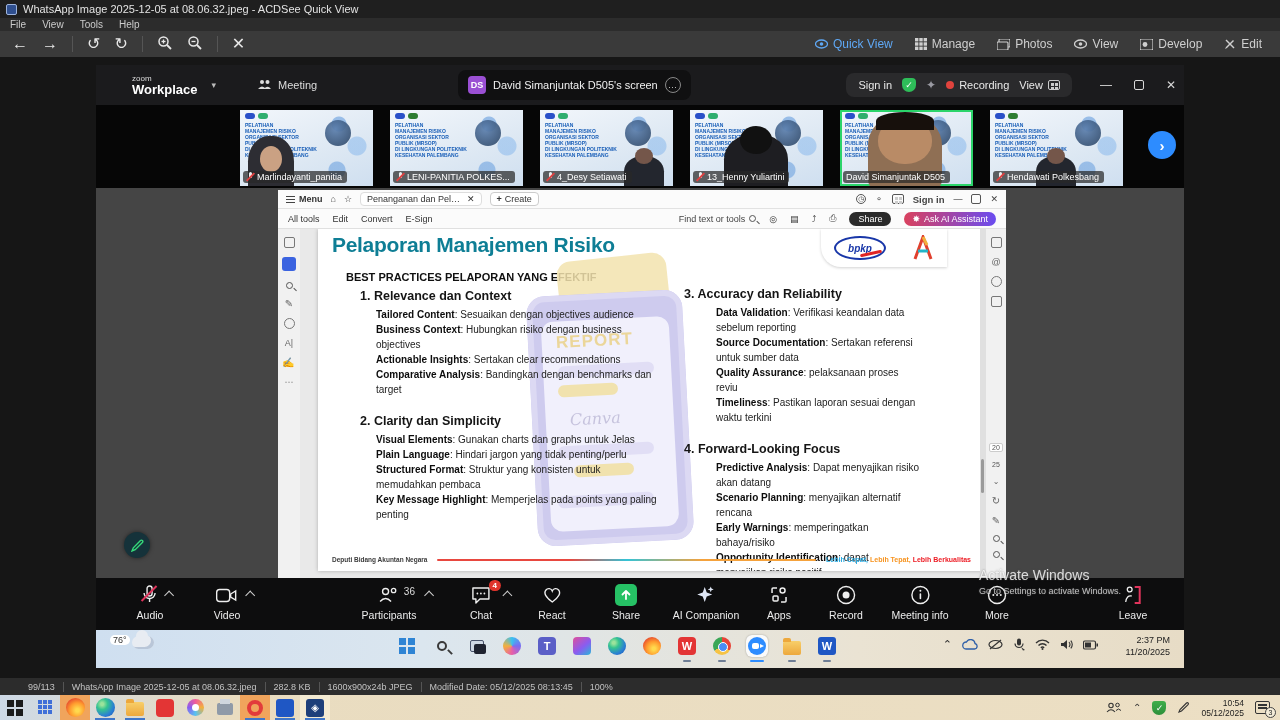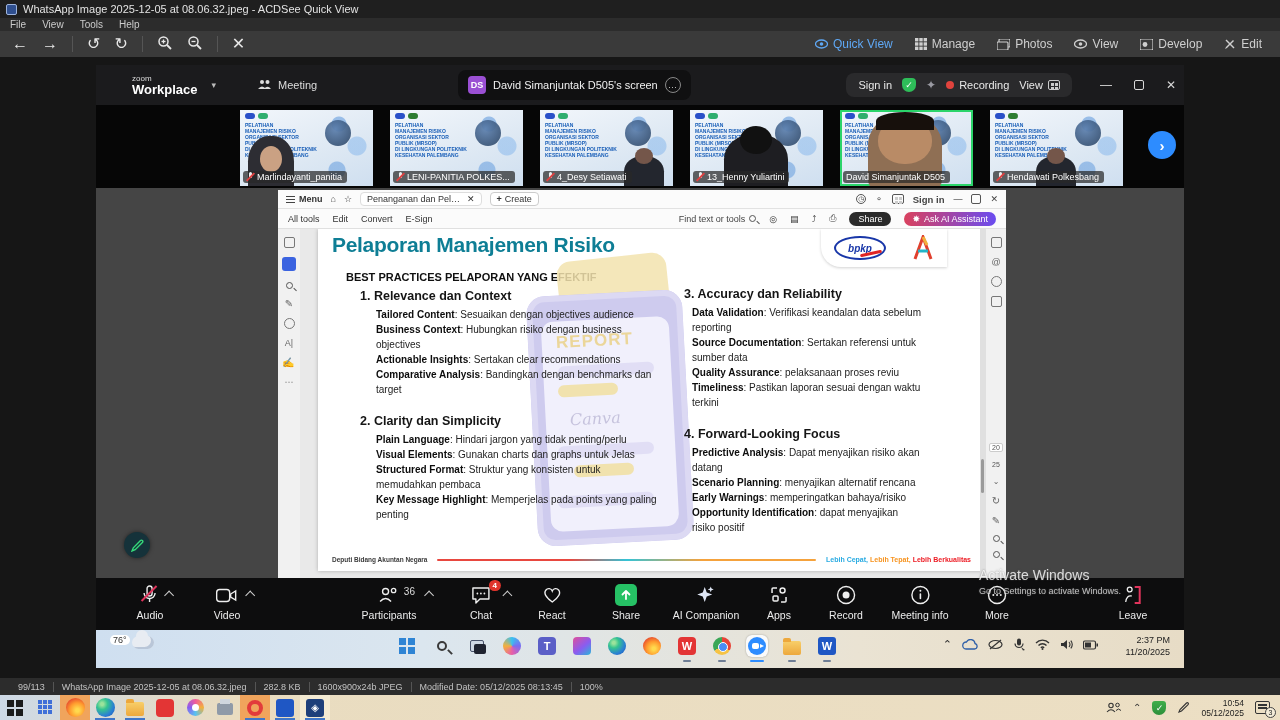--- a/index.html
+++ b/index.html
@@ -12,21 +12,21 @@
   .acd-menubar { position:absolute; left:0; top:18px; width:1280px; height:13px; background:#2c2c2c; display:flex; align-items:center; gap:16px; padding:0 10px; color:#cccccc; font-size:10px; }
   .acd-menubar span { cursor:default; }
   .acd-toolbar { position:absolute; left:0; top:31px; width:1280px; height:26px; background:#3a3a3a; display:flex; align-items:center; color:#ddd; }
   .acd-tools-left { display:flex; align-items:center; gap:14px; padding-left:12px; font-size:16px; color:#e8e8e8; }
   .acd-tools-left .tbtn { cursor:pointer; line-height:1; }
   .acd-sep { width:1px; height:16px; background:#555; }
   .acd-modes { margin-left:auto; display:flex; align-items:center; gap:22px; padding-right:18px; font-size:12px; color:#cfcfcf; }
   .acd-mode { display:flex; align-items:center; gap:5px; cursor:pointer; }
   .acd-mode.active { color:#5fa8f5; }
   .acd-mode svg { display:block; }
-  .acd-statusbar { position:absolute; left:0; top:678px; width:1280px; height:17px; background:#2c2c2c; color:#c2c2c2; font-size:9px; display:flex; align-items:center; padding:0 10px; }
+  .acd-statusbar { position:absolute; left:0; top:678px; width:1280px; height:17px; background:#2c2c2c; color:#c2c2c2; font-size:9px; display:flex; align-items:center; padding:0 20px; }
   .acd-statusbar .seg { padding:0 8px; }
   .acd-statusbar .seg + .seg { border-left:1px solid #555; }
 
   
   .photo { position:absolute; left:96px; top:65px; width:1088px; height:603px; background:#0c0c0c; overflow:hidden; }
 
   
   .z-header { position:absolute; left:0; top:0; width:100%; height:40px; background:#1b1b1d; display:flex; align-items:center; color:#e8e8e8; }
   .z-brand { margin-left:36px; line-height:1; }
   .z-brand .zb1 { font-size:8px; color:#ddd; }
@@ -112,21 +112,21 @@
   .logopill { position:absolute; right:38px; top:0; width:126px; height:38px; background:#fff; border-radius:0 0 0 20px; box-shadow:0 1px 3px rgba(0,0,0,.18); display:flex; align-items:center; justify-content:center; gap:26px; }
   .bpkp { width:52px; height:24px; border:2.5px solid #1836a8; border-radius:50%; display:flex; align-items:center; justify-content:center; font-size:10px; font-weight:bold; font-style:italic; color:#1836a8; position:relative; }
   .bpkp::after { content:""; position:absolute; right:2px; bottom:3px; width:22px; height:3px; background:#e02424; border-radius:2px; transform:rotate(-12deg); }
   .logo2 { width:22px; height:26px; }
   .col { position:absolute; top:60px; font-size:10px; color:#222; z-index:2; }
   .col-l { left:28px; width:312px; }
   .col-r { left:366px; width:238px; top:58px; }
   .sec { margin-bottom:17px; }
   .sec-h { font-size:12.5px; font-weight:800; color:#151515; padding-left:14px; margin-bottom:4px; }
   .it { padding-left:30px; line-height:15px; }
-  .col-r .it { padding-left:8px; }
+  .col-r .it { padding-left:32px; }
   .col-r .sec-h { padding-left:0; }
   .it b { font-weight:800; color:#0d0d0d; }
   
   .wm { position:absolute; left:200px; top:20px; width:180px; height:300px; z-index:1; opacity:.85; }
   .wm .blob { position:absolute; left:40px; top:8px; width:110px; height:56px; background:#f3e3ae; border-radius:14px; transform:rotate(-6deg); }
   .wm .board { position:absolute; left:14px; top:44px; width:156px; height:250px; background:#c6c2ec; border-radius:18px; transform:rotate(-3deg); box-shadow:inset 0 0 0 6px #d6d3f2; }
   .wm .paper { position:absolute; left:28px; top:70px; width:128px; height:210px; background:#efeefc; border-radius:12px; transform:rotate(-3deg); }
   .wm .report { position:absolute; left:38px; top:82px; font-size:17px; font-weight:800; color:#e8d089; letter-spacing:1px; transform:rotate(-3deg); }
   .wm .row { position:absolute; left:40px; width:96px; height:12px; border-radius:6px; background:#dcd9f4; transform:rotate(-3deg); }
   .wm .row.y { background:#efddA0; width:60px; }
@@ -547,22 +547,22 @@
               <div class="col col-l">
                 <div class="sec">
                   <div class="sec-h">1. Relevance dan Context</div>
                   <div class="it"><b>Tailored Content</b><span>: Sesuaikan dengan objectives audience</span></div>
                   <div class="it"><b>Business Context</b><span>: Hubungkan risiko dengan business objectives</span></div>
                   <div class="it"><b>Actionable Insights</b><span>: Sertakan clear recommendations</span></div>
                   <div class="it"><b>Comparative Analysis</b><span>: Bandingkan dengan benchmarks dan target</span></div>
                 </div>
                 <div class="sec">
                   <div class="sec-h">2. Clarity dan Simplicity</div>
+                  <div class="it"><b>Visual Elements</b><span>: Gunakan charts dan graphs untuk Jelas</span></div>
                   <div class="it"><b>Plain Language</b><span>: Hindari jargon yang tidak penting/perlu</span></div>
-                  <div class="it"><b>Visual Elements</b><span>: Gunakan charts dan graphs untuk Jelas</span></div>
                   <div class="it"><b>Structured Format</b><span>: Struktur yang konsisten untuk memudahkan pembaca</span></div>
                   <div class="it"><b>Key Message Highlight</b><span>: Memperjelas pada points yang paling penting</span></div>
                 </div>
               </div>
 
               <div class="col col-r">
                 <div class="sec">
                   <div class="sec-h">3. Accuracy dan Reliability</div>
                   <div class="it"><b>Data Validation</b><span>: Verifikasi keandalan data sebelum reporting</span></div>
                   <div class="it"><b>Source Documentation</b><span>: Sertakan referensi untuk sumber data</span></div>

